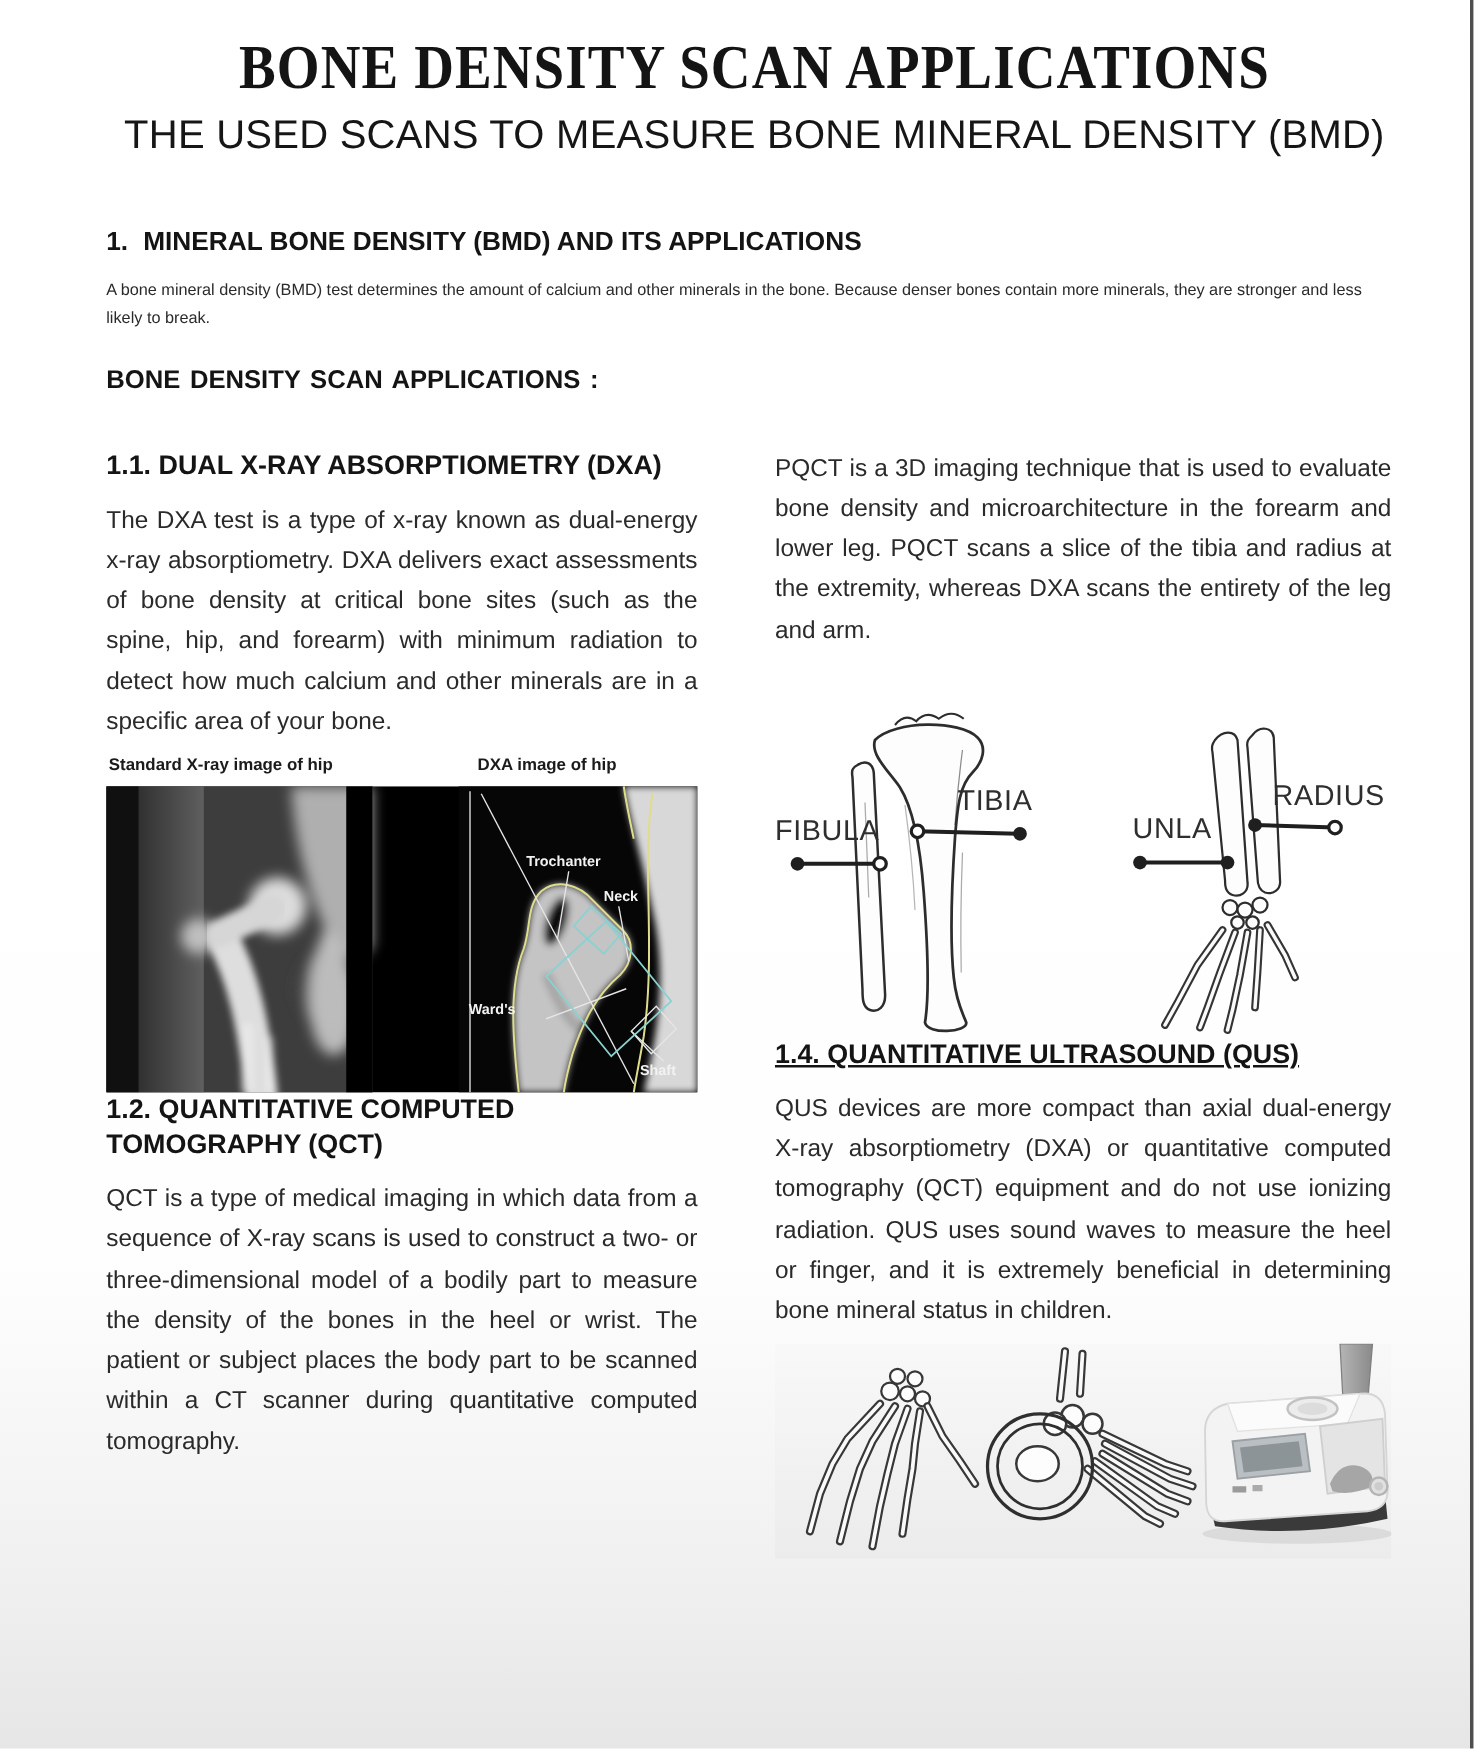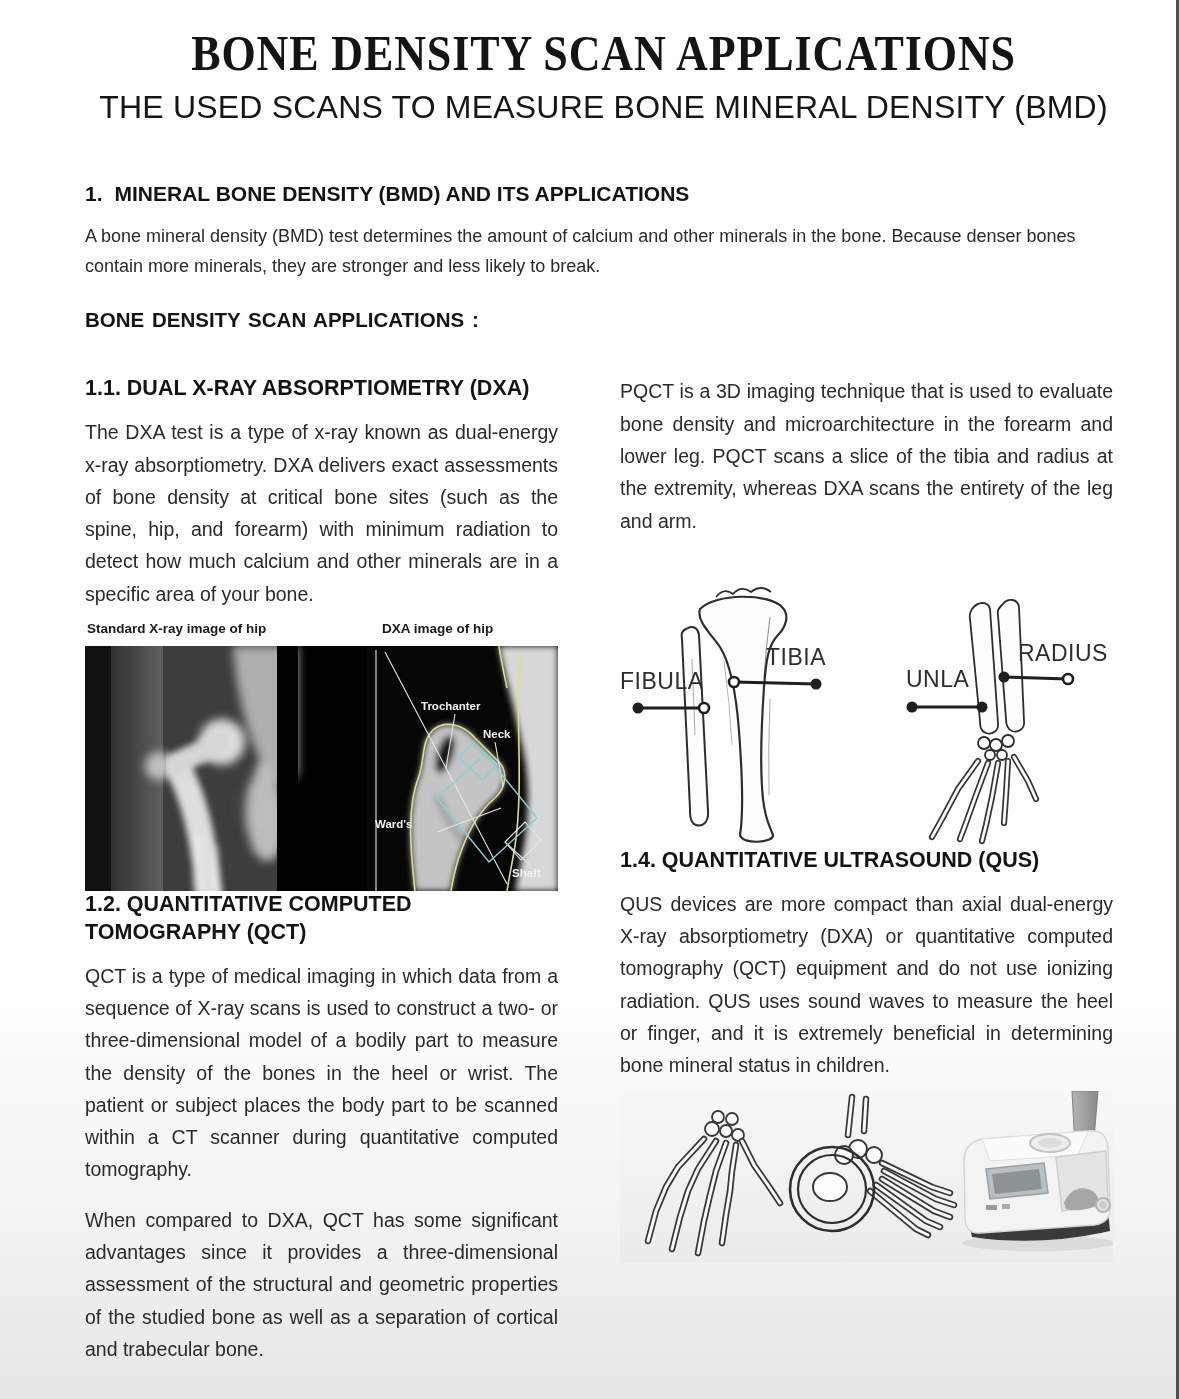--- a/index.html
+++ b/index.html
@@ -25,32 +25,32 @@
   .doc-title span{ display:inline-block; transform:scaleX(.88); transform-origin:center; }
   .doc-subtitle{
     margin:8px 0 0; font-size:32px; font-weight:400; color:#161616; letter-spacing:.2px;
   }
   .content{ padding:0 64px 0 85px; }
   .intro-heading{
     margin:56px 0 0; font-size:21px; font-weight:700; color:#141414;
   }
   .intro-heading .num{ margin-right:12px; }
   .intro-body{
-    margin:15px 0 0; font-size:18px; line-height:1.68; max-width:1032px; color:#2a2a2a;
+    margin:15px 0 0; font-size:13px; line-height:1.68; max-width:1032px; color:#2a2a2a;
   }
   .list-heading{ margin:27px 0 0; font-size:20.5px; font-weight:700; color:#141414; word-spacing:2px; }
   .columns{ display:flex; gap:62px; margin-top:43px; }
   .col-left{ width:473px; flex:0 0 473px; }
   .col-right{ width:493px; flex:0 0 493px; }
   h4.sec-heading{
     margin:0 0 13px; font-size:21.5px; line-height:1.3; font-weight:700; color:#141414;
   }
   .h-qct{ max-width:420px; margin-top:27px; }
   .h-pqct{ max-width:432px; }
-  .h-qus{ margin-top:15px; }
+  .h-qus{ margin-top:15px;text-decoration:underline; }
   p.body{
     margin:0; font-size:19.5px; line-height:1.655; text-align:justify; color:#2a2a2a;
   }
   p.body + p.body{ margin-top:18px; }
   .fig-captions{
     position:relative; height:18px; margin-top:11px;
     font-size:13.5px; font-weight:700; color:#1b1b1b;
   }
   .cap-left{ position:absolute; left:2px; top:0; }
   .cap-right{ position:absolute; left:297px; top:0; }
@@ -160,21 +160,20 @@
             </g>
             <text class="dxa-label" x="336" y="64">Trochanter</text>
             <text class="dxa-label" x="398" y="92">Neck</text>
             <text class="dxa-label" x="290" y="182">Ward's</text>
             <text class="dxa-label" x="427" y="231">Shaft</text>
           </g>
         </svg>
 
         <h4 class="sec-heading h-qct">1.2. QUANTITATIVE COMPUTED TOMOGRAPHY (QCT)</h4>
         <p class="body">QCT is a type of medical imaging in which data from a sequence of X-ray scans is used to construct a two- or three-dimensional model of a bodily part to measure the density of the bones in the heel or wrist. The patient or subject places the body part to be scanned within a CT scanner during quantitative computed tomography.</p>
-        <p class="body">When compared to DXA, QCT has some significant advantages since it provides a three-dimensional assessment of the structural and geometric properties of the studied bone as well as a separation of cortical and trabecular bone.</p>
       </div>
 
       <div class="col-right">
 
         <p class="body">PQCT is a 3D imaging technique that is used to evaluate bone density and microarchitecture in the forearm and lower leg. PQCT scans a slice of the tibia and radius at the extremity, whereas DXA scans the entirety of the leg and arm.</p>
 
         <svg class="fig-bones" width="493" height="272" viewBox="0 0 493 272">
 
           <g>
             <path d="M66,54 C72,50 78,52 79,60 L88,236 C89,248 82,252 76,250 C70,248 70,240 70,234 L62,64 C61,58 62,56 66,54 Z" fill="#fdfdfd" stroke="#2d2d2d" stroke-width="2"></path>

